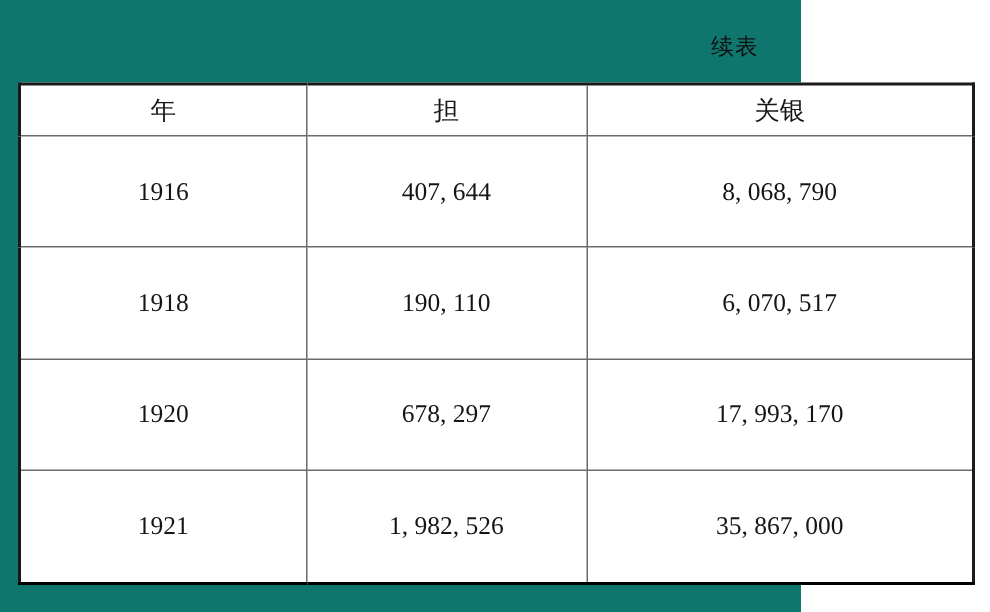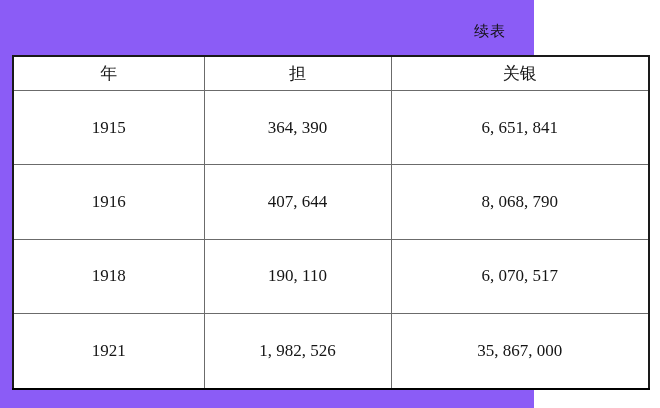--- a/index.html
+++ b/index.html
@@ -9,21 +9,21 @@
     width: 660px;
     height: 408px;
     overflow: hidden;
     font-family: "Liberation Serif", "DejaVu Serif", serif;
     color: #111111;
   }
   .page {
     position: relative;
     width: 534px;
     height: 408px;
-    background: #8b5cf6;
+    background: #0f766e;
   }
   .continued-label {
     position: absolute;
     top: 22px;
     right: 28px;
     font-size: 15px;
     letter-spacing: 1px;
     color: #111111;
   }
   table.data-table {
@@ -74,33 +74,33 @@
     </colgroup>
     <thead>
       <tr>
         <th>年</th>
         <th>担</th>
         <th>关银</th>
       </tr>
     </thead>
     <tbody>
         <tr>
-          <td>1915</td>
-          <td>364, 390</td>
-          <td>6, 651, 841</td>
-        </tr>
-        <tr>
           <td>1916</td>
           <td>407, 644</td>
           <td>8, 068, 790</td>
         </tr>
         <tr>
           <td>1918</td>
           <td>190, 110</td>
           <td>6, 070, 517</td>
+        </tr>
+        <tr>
+          <td>1920</td>
+          <td>678, 297</td>
+          <td>17, 993, 170</td>
         </tr>
         <tr>
           <td>1921</td>
           <td>1, 982, 526</td>
           <td>35, 867, 000</td>
         </tr>
       </tbody>
   </table>
 
 </div>

